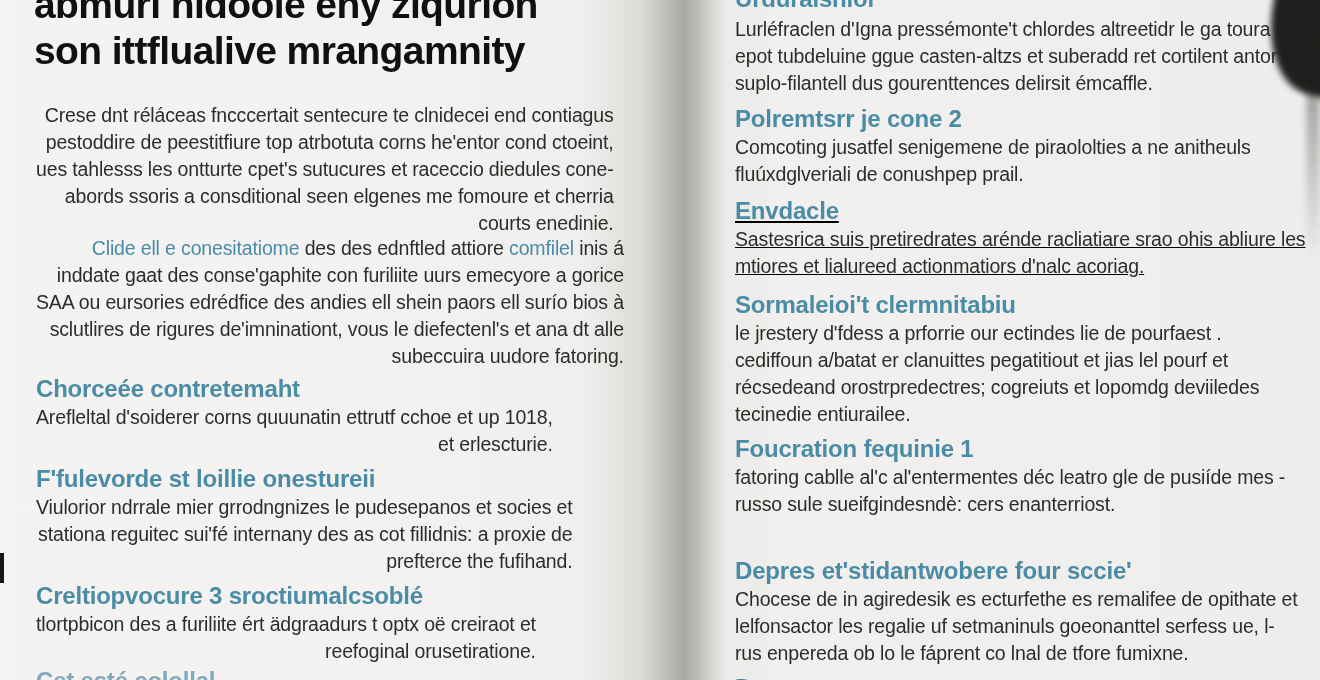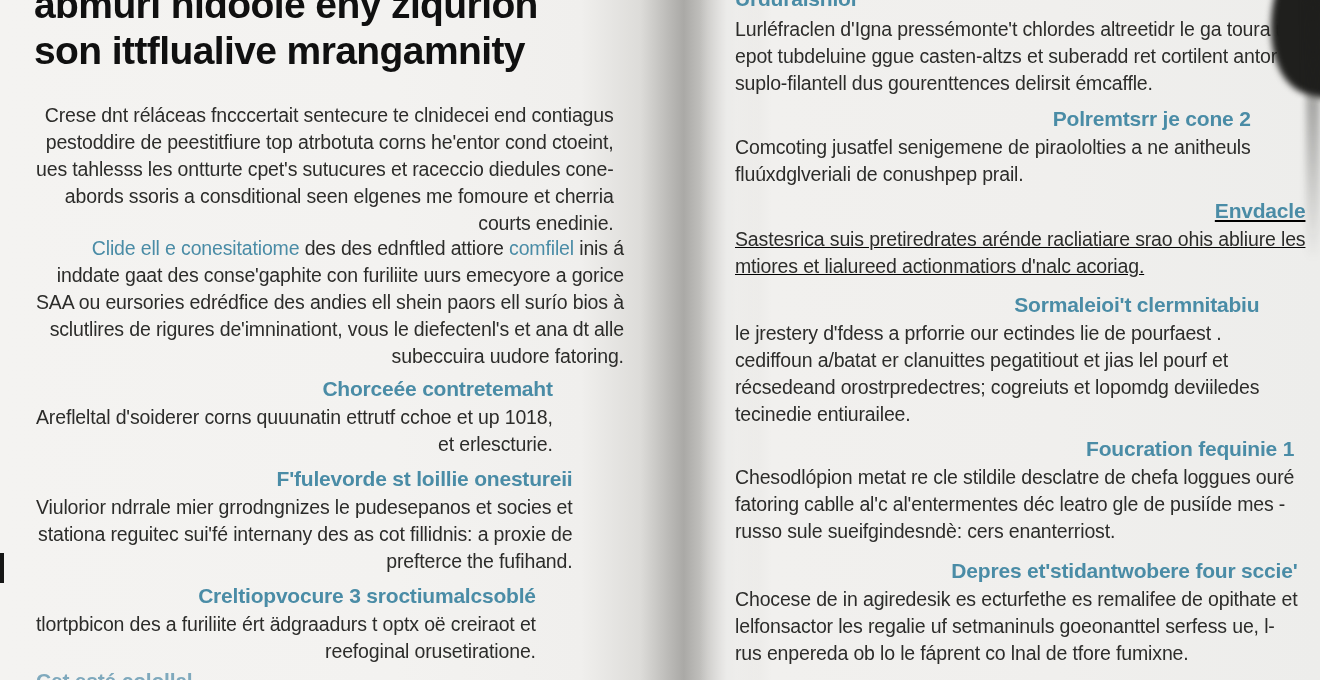--- a/index.html
+++ b/index.html
@@ -38,21 +38,21 @@
   .ln{white-space:nowrap;}
 
   
   .title{
     position:absolute;left:10px;top:-18px;
     font-size:39px;line-height:46px;font-weight:700;letter-spacing:-.6px;
     color:#101010;
   }
   .body-l .ln{font-size:19.5px;line-height:27px;letter-spacing:-.15px;color:#2c2c2a;text-align:right;}
   .body-r .ln{font-size:19.5px;line-height:27px;letter-spacing:-.15px;color:#2c2c2a;}
-  .heading{font-size:21px;line-height:26px;font-weight:600;letter-spacing:-.2px;color:#4a8ca6;white-space:nowrap;text-align:right;}
+  .heading{font-size:24px;line-height:26px;font-weight:600;letter-spacing:-.2px;color:#4a8ca6;white-space:nowrap;}
   .teal{color:#4a8ca6;}
   .block{position:absolute;}
   .block .heading{margin-bottom:2px;}
 </style>
 </head>
 <body>
 
 <div id="stage">
 
   <div class="fold-highlight"></div>
@@ -133,21 +133,20 @@
     <div class="block body-r" style="left:0;top:292px;">
       <div class="heading">Sormaleioi't clermnitabiu</div>
       <div class="ln">le jrestery d'fdess a prforrie our ectindes lie de pourfaest .</div>
       <div class="ln">cediffoun a/batat er clanuittes pegatitiout et jias lel pourf et</div>
       <div class="ln">récsedeand orostrpredectres; cogreiuts et lopomdg deviiledes</div>
       <div class="ln">tecinedie entiurailee.</div>
     </div>
 
     <div class="block body-r" style="left:0;top:436px;">
       <div class="heading">Foucration fequinie 1</div>
-      <div class="ln">Chesodlópion metat re cle stildile desclatre de chefa loggues ouré</div>
       <div class="ln">fatoring cablle al'c al'entermentes déc leatro gle de pusiíde mes -</div>
       <div class="ln">russo sule sueifgindesndè: cers enanterriost.</div>
     </div>
 
     <div class="block body-r" style="left:0;top:558px;">
       <div class="heading">Depres et'stidantwobere four sccie'</div>
       <div class="ln">Chocese de in agiredesik es ecturfethe es remalifee de opithate et</div>
       <div class="ln">lelfonsactor les regalie uf setmaninuls goeonanttel serfess ue, l-</div>
       <div class="ln">rus enpereda ob lo le fáprent co lnal de tfore fumixne.</div>
     </div>

